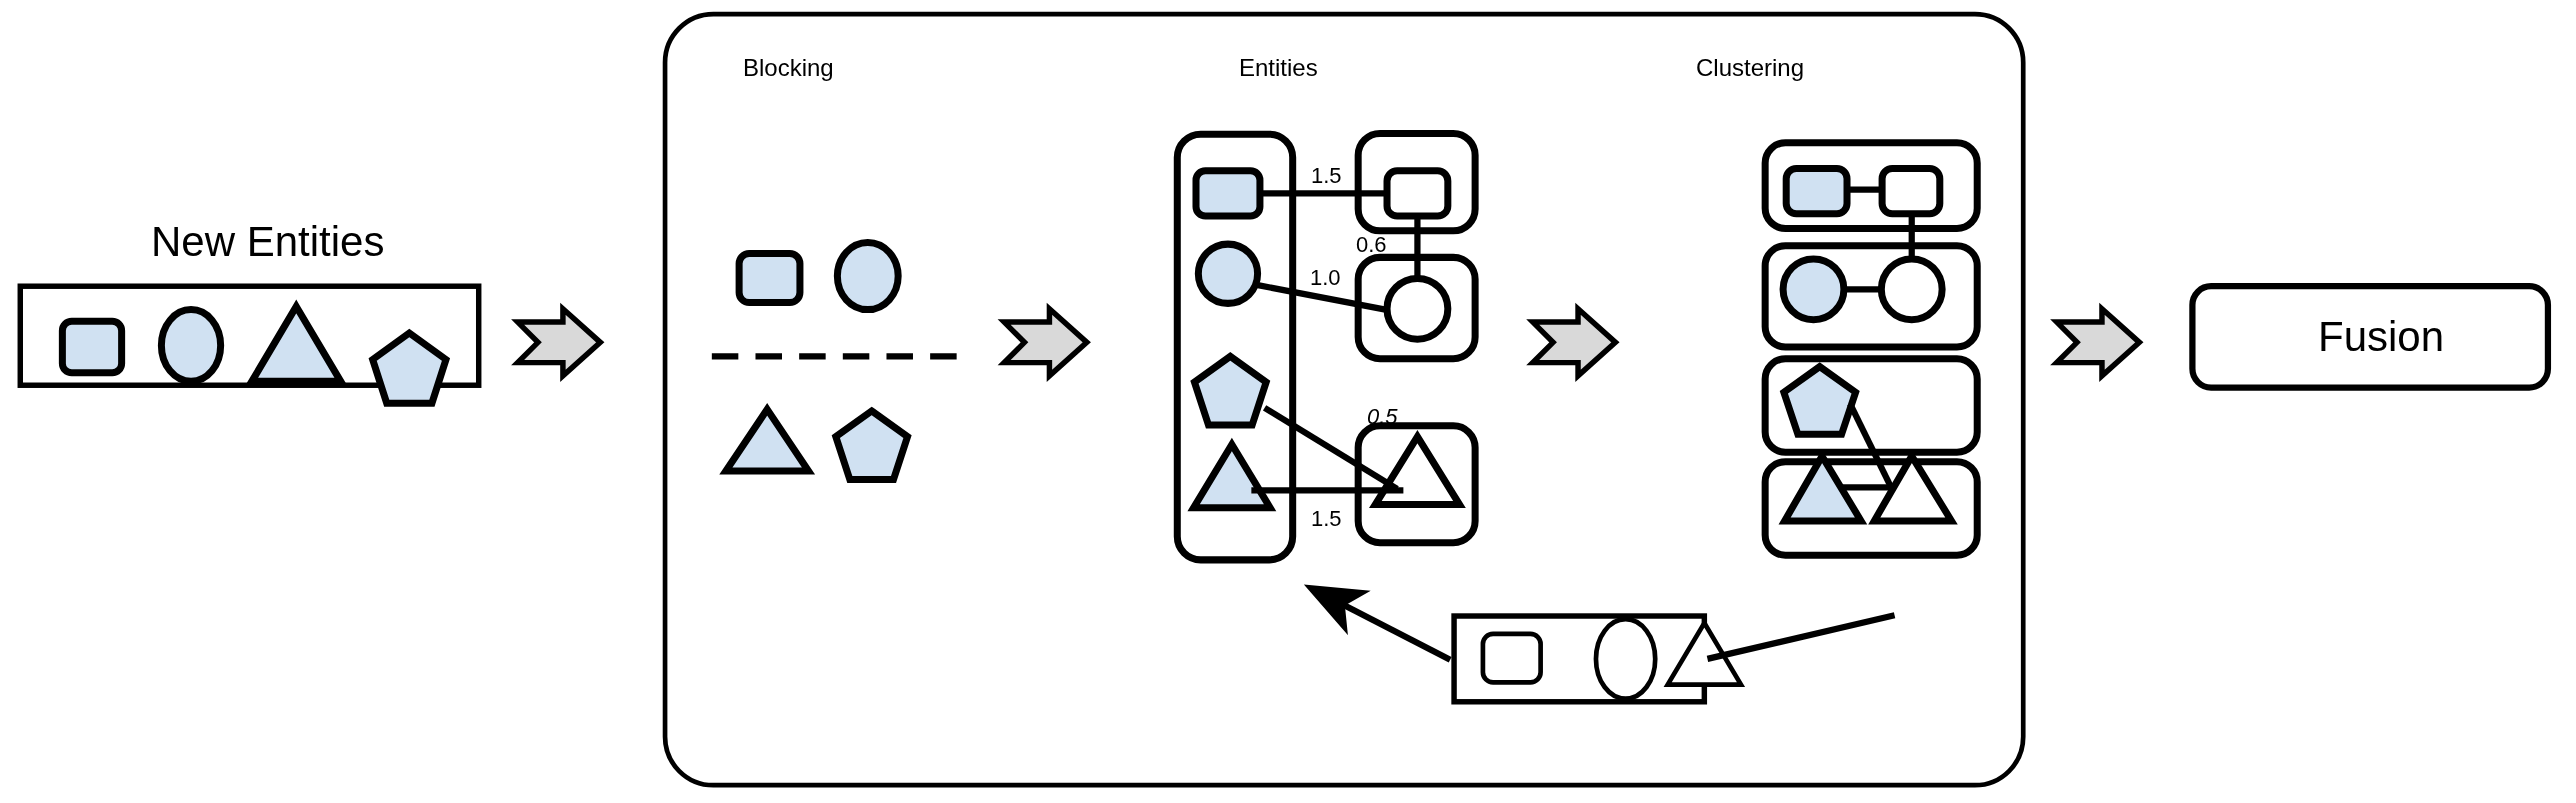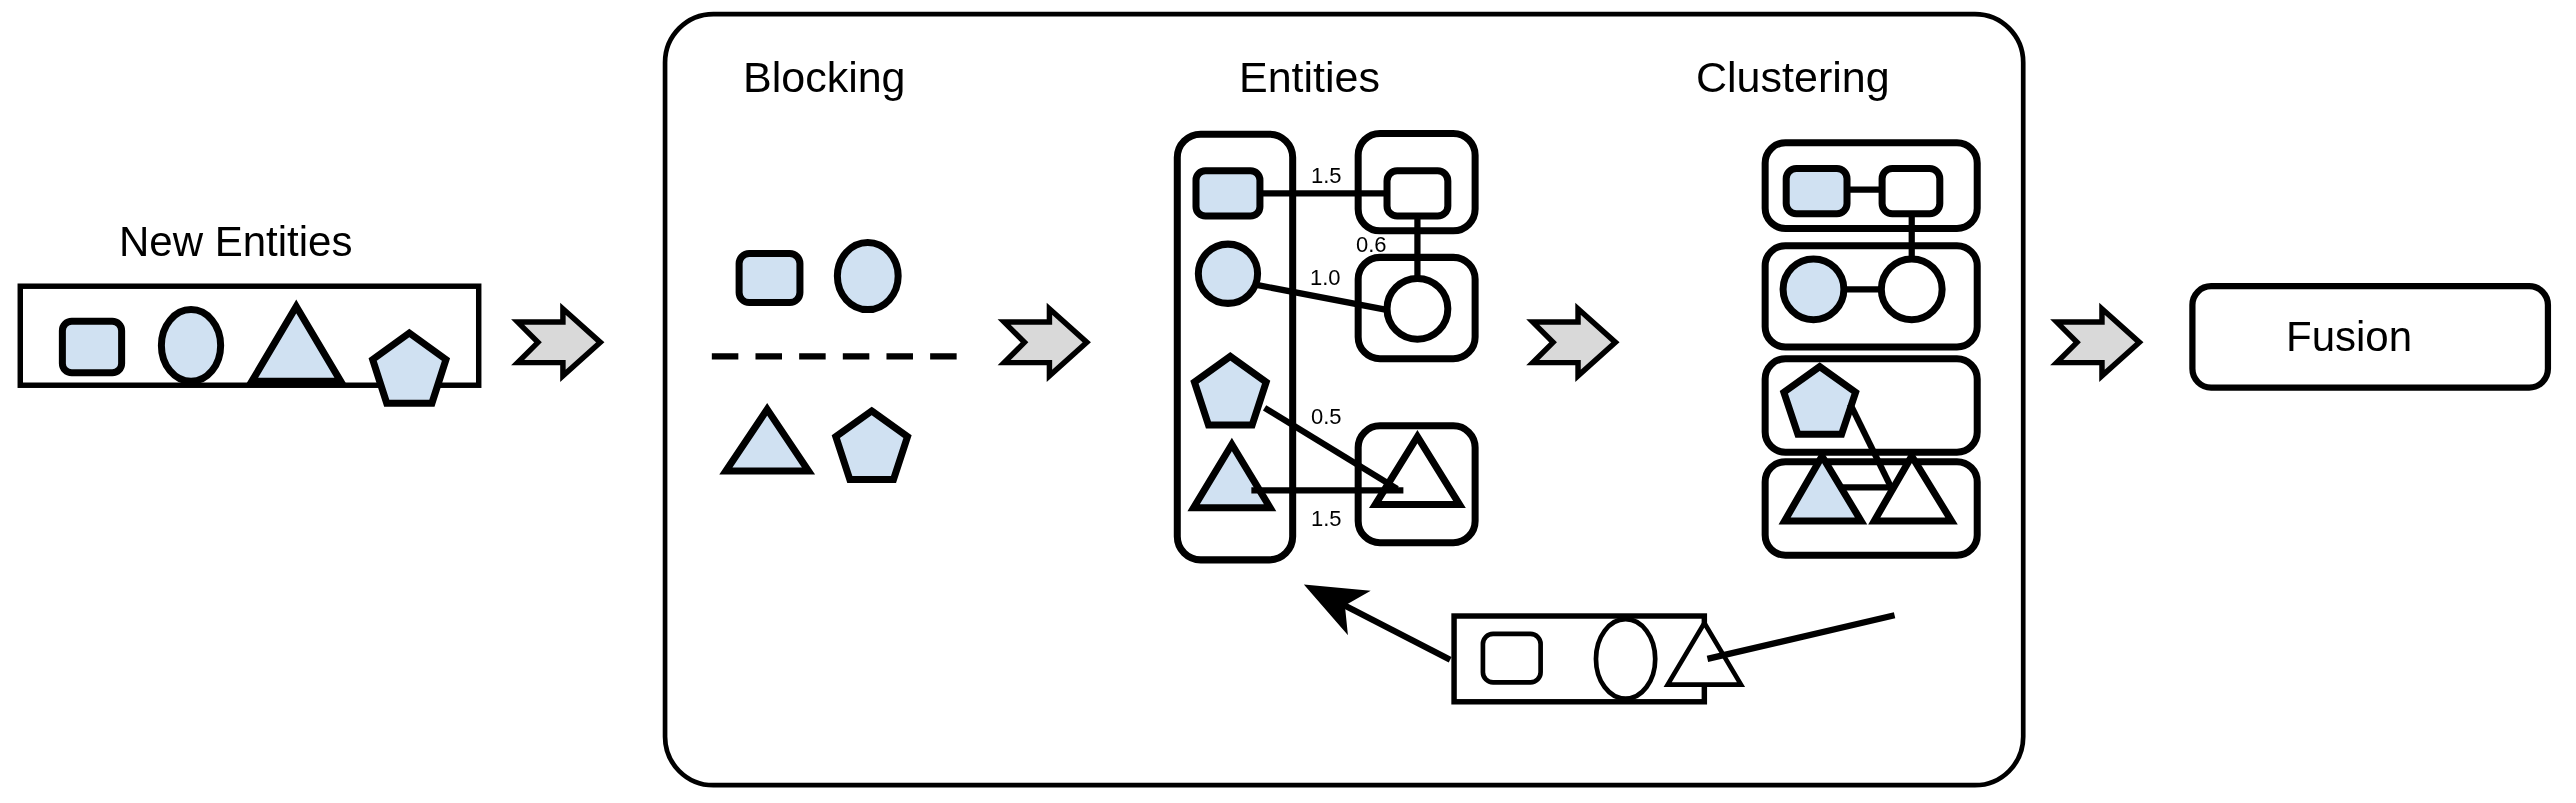--- a/index.html
+++ b/index.html
@@ -26,23 +26,23 @@
     width: 2576px;
     height: 804px;
   }
   .lbl {
     position: absolute;
     color: #000;
     white-space: nowrap;
     font-family: "Liberation Sans", sans-serif;
     line-height: 1;
   }
-  .title-big { font-size: 42px; }
+  .title-big { font-size: 42px; margin-left: 32px; }
   .title-mid { font-size: 34px; }
-  .title-sec { font-size: 43px; }
+  .title-sec { font-size: 24px; }
   .wt-num { font-size: 22px; }
 </style>
 </head>
 <body>
 
 <div id="root">
 
   <svg class="stage" viewBox="0 0 3304 1031">
     <defs>
       <marker id="arrowheadSolid" markerWidth="10" markerHeight="10" refX="8.5" refY="4" orient="auto" markerUnits="strokeWidth">
@@ -182,21 +182,21 @@
   <div class="lbl title-sec" style="left:1239px; top:56px;">Entities</div>
 
   <div class="lbl title-sec" style="left:1696px; top:56px;">Clustering</div>
 
   <div class="lbl wt-num" style="left:1311px; top:165px;">1.5</div>
 
   <div class="lbl wt-num" style="left:1310px; top:267px;">1.0</div>
 
   <div class="lbl wt-num" style="left:1356px; top:234px;">0.6</div>
 
-  <div class="lbl wt-num" style="left:1311px; top:406px;">0.5</div>
+  <div class="lbl wt-num" style="left:1367px; top:406px;font-style:italic;">0.5</div>
 
   <div class="lbl wt-num" style="left:1311px; top:508px;">1.5</div>
 
 
   <div class="lbl title-big" style="left:2286px; top:316px;">Fusion</div>
 
 </div>
 
 
 </body></html>

